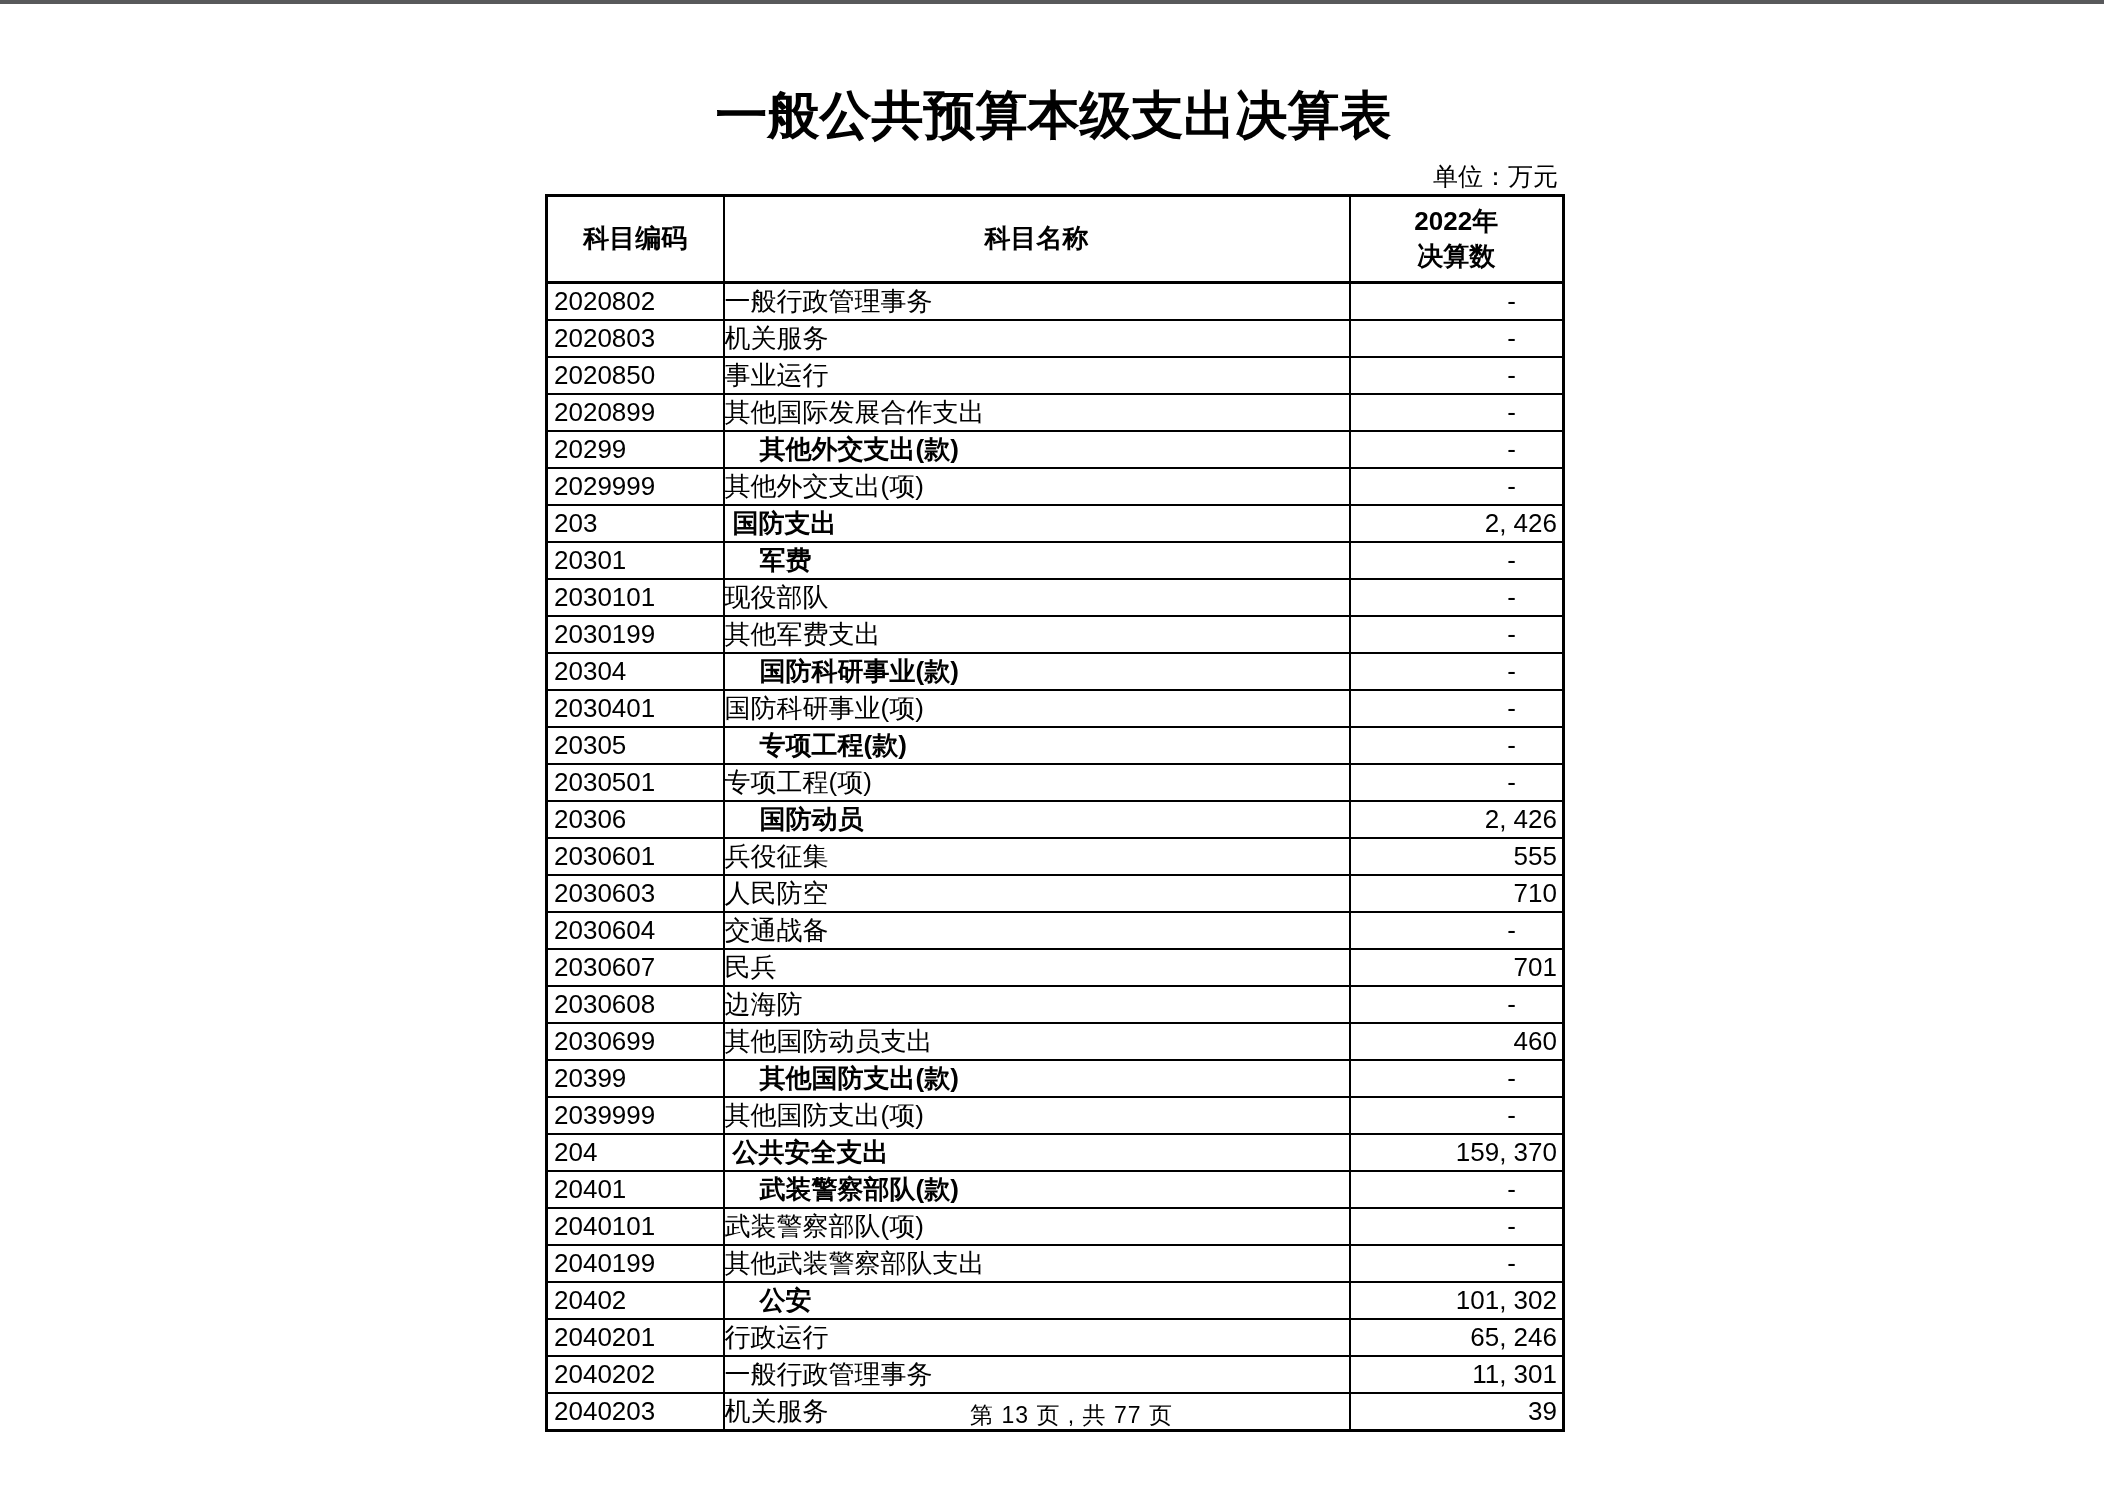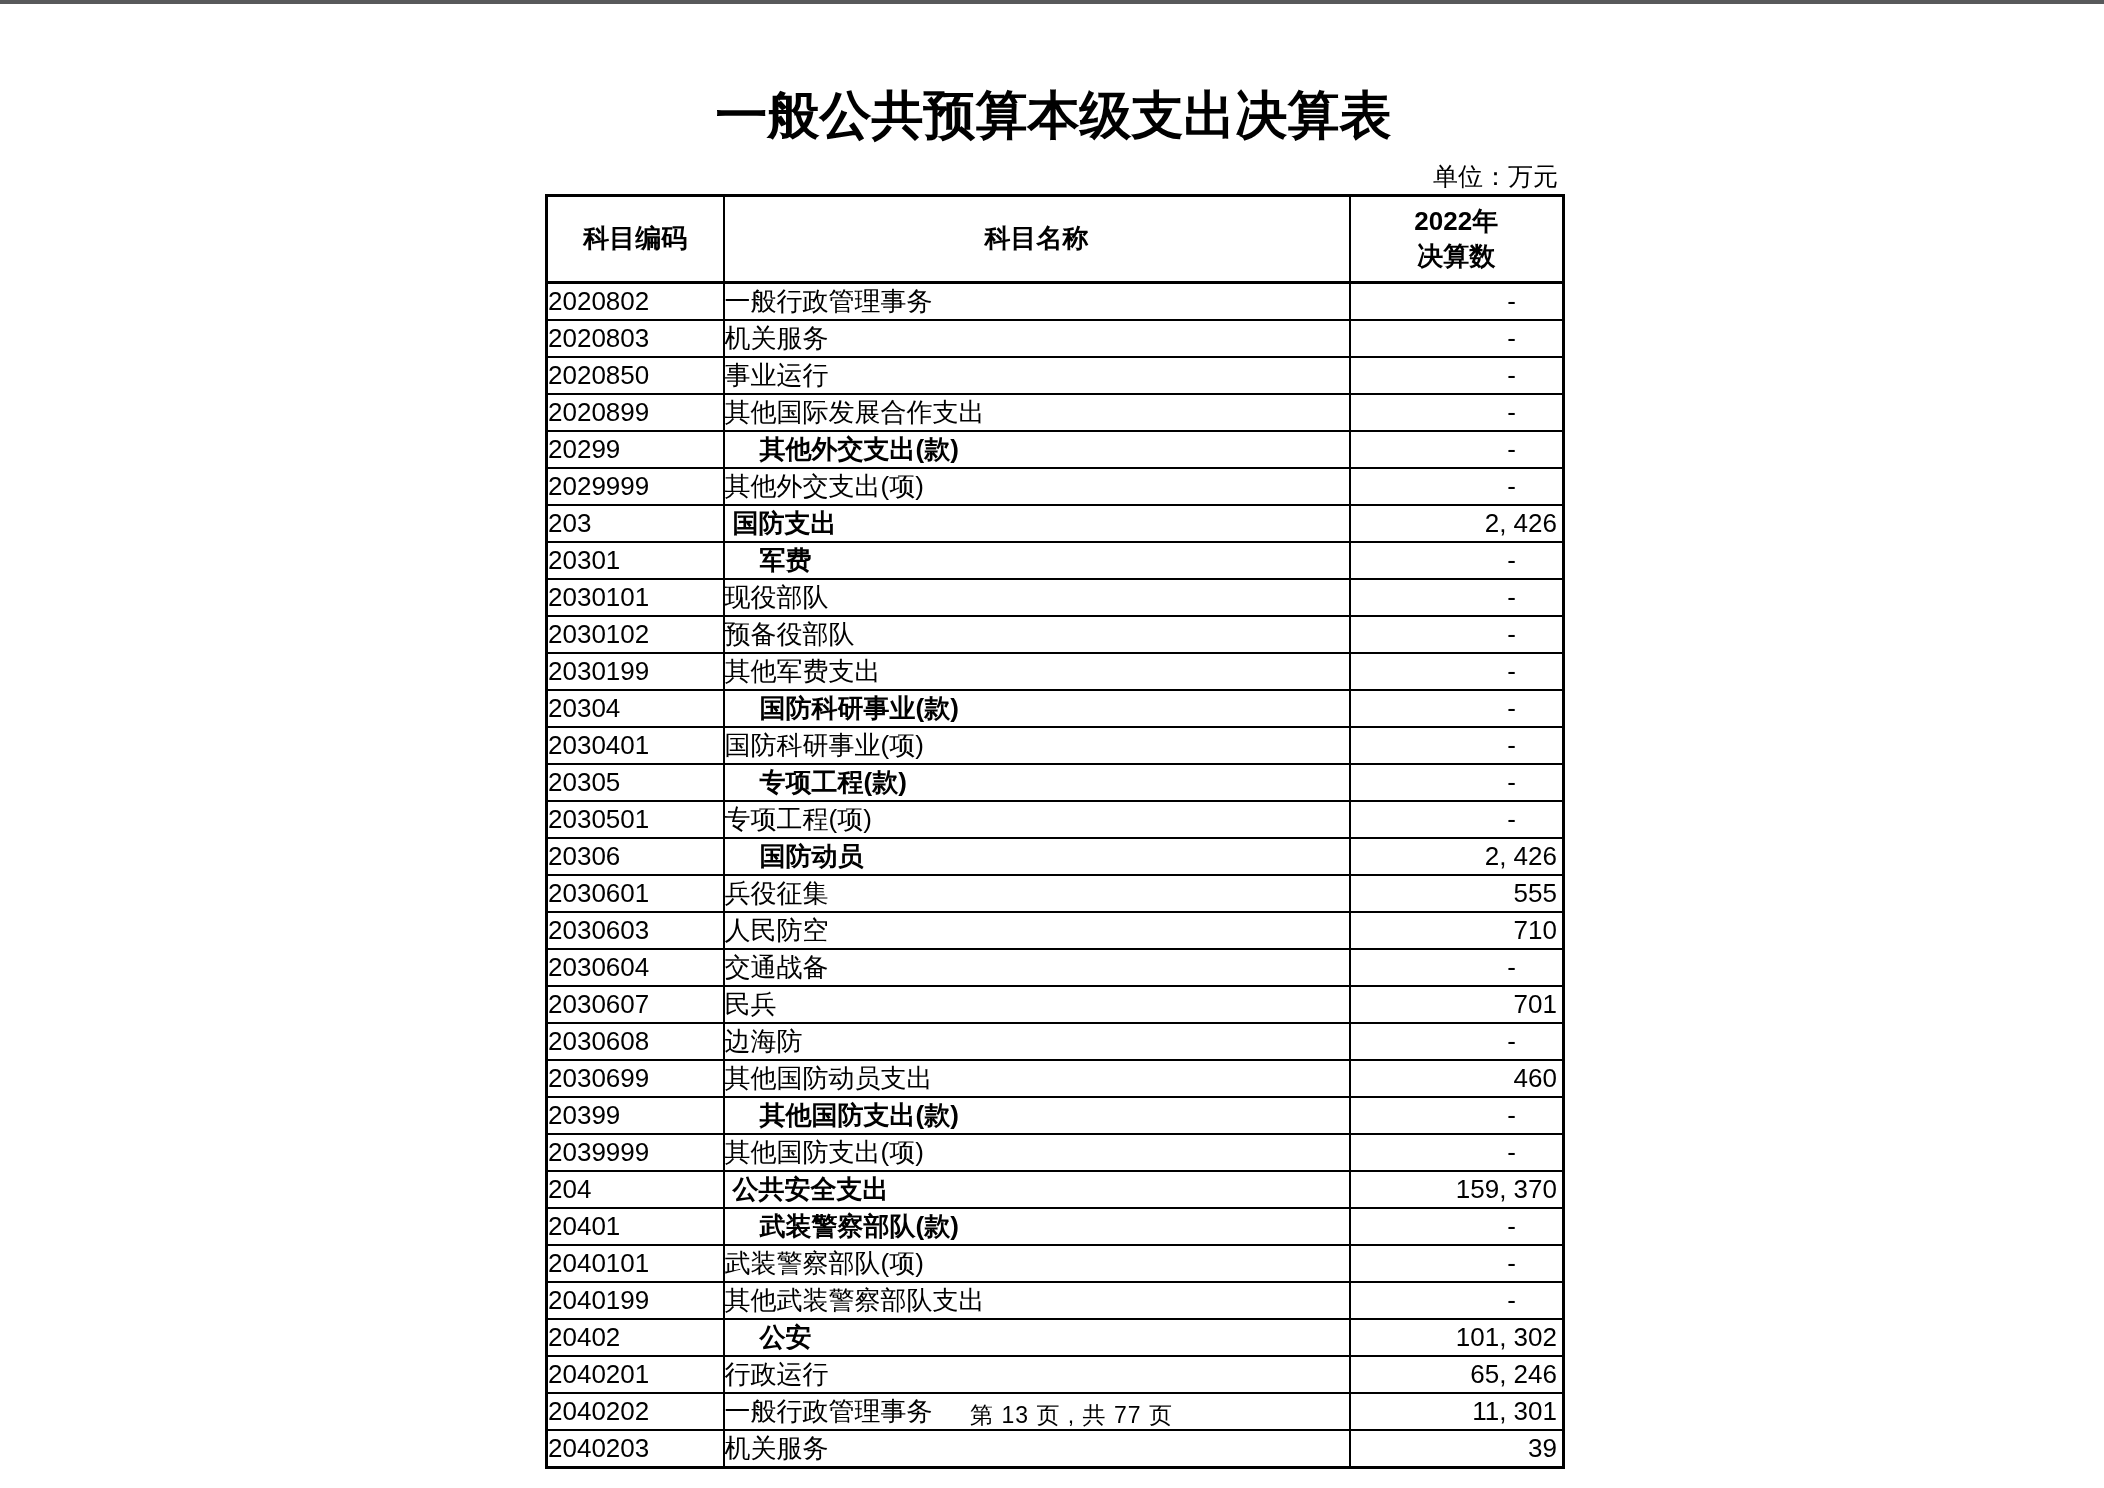--- a/index.html
+++ b/index.html
@@ -67,20 +67,21 @@
     height: 84px;
     border-bottom: 3px solid #000000;
     font-weight: bold;
     text-align: center;
     line-height: 1.35;
   }
   .budget-table tbody tr {
     height: 33.8px;
   }
   td.cell-code {
+    padding-left: 6px;
     text-align: left;
     margin-left: 8px;
   }
   td.cell-name { text-align: left; }
   td.cell-name.lvl-cat  { padding-left: 8px;  font-weight: bold; }
   td.cell-name.lvl-sub  { padding-left: 35px; font-weight: bold; }
   td.cell-name.lvl-item { font-weight: normal; }
   td.cell-value {
     text-align: right;
     padding-right: 5px;
@@ -164,25 +165,20 @@
     <td class="cell-code">20301</td>
     <td class="cell-name lvl-sub">军费</td>
     <td class="cell-value is-dash">-</td>
   </tr>
       <tr>
     <td class="cell-code">2030101</td>
     <td class="cell-name lvl-item">现役部队</td>
     <td class="cell-value is-dash">-</td>
   </tr>
       <tr>
-    <td class="cell-code">2030102</td>
-    <td class="cell-name lvl-item">预备役部队</td>
-    <td class="cell-value is-dash">-</td>
-  </tr>
-      <tr>
     <td class="cell-code">2030199</td>
     <td class="cell-name lvl-item">其他军费支出</td>
     <td class="cell-value is-dash">-</td>
   </tr>
       <tr>
     <td class="cell-code">20304</td>
     <td class="cell-name lvl-sub">国防科研事业(款)</td>
     <td class="cell-value is-dash">-</td>
   </tr>
       <tr>

